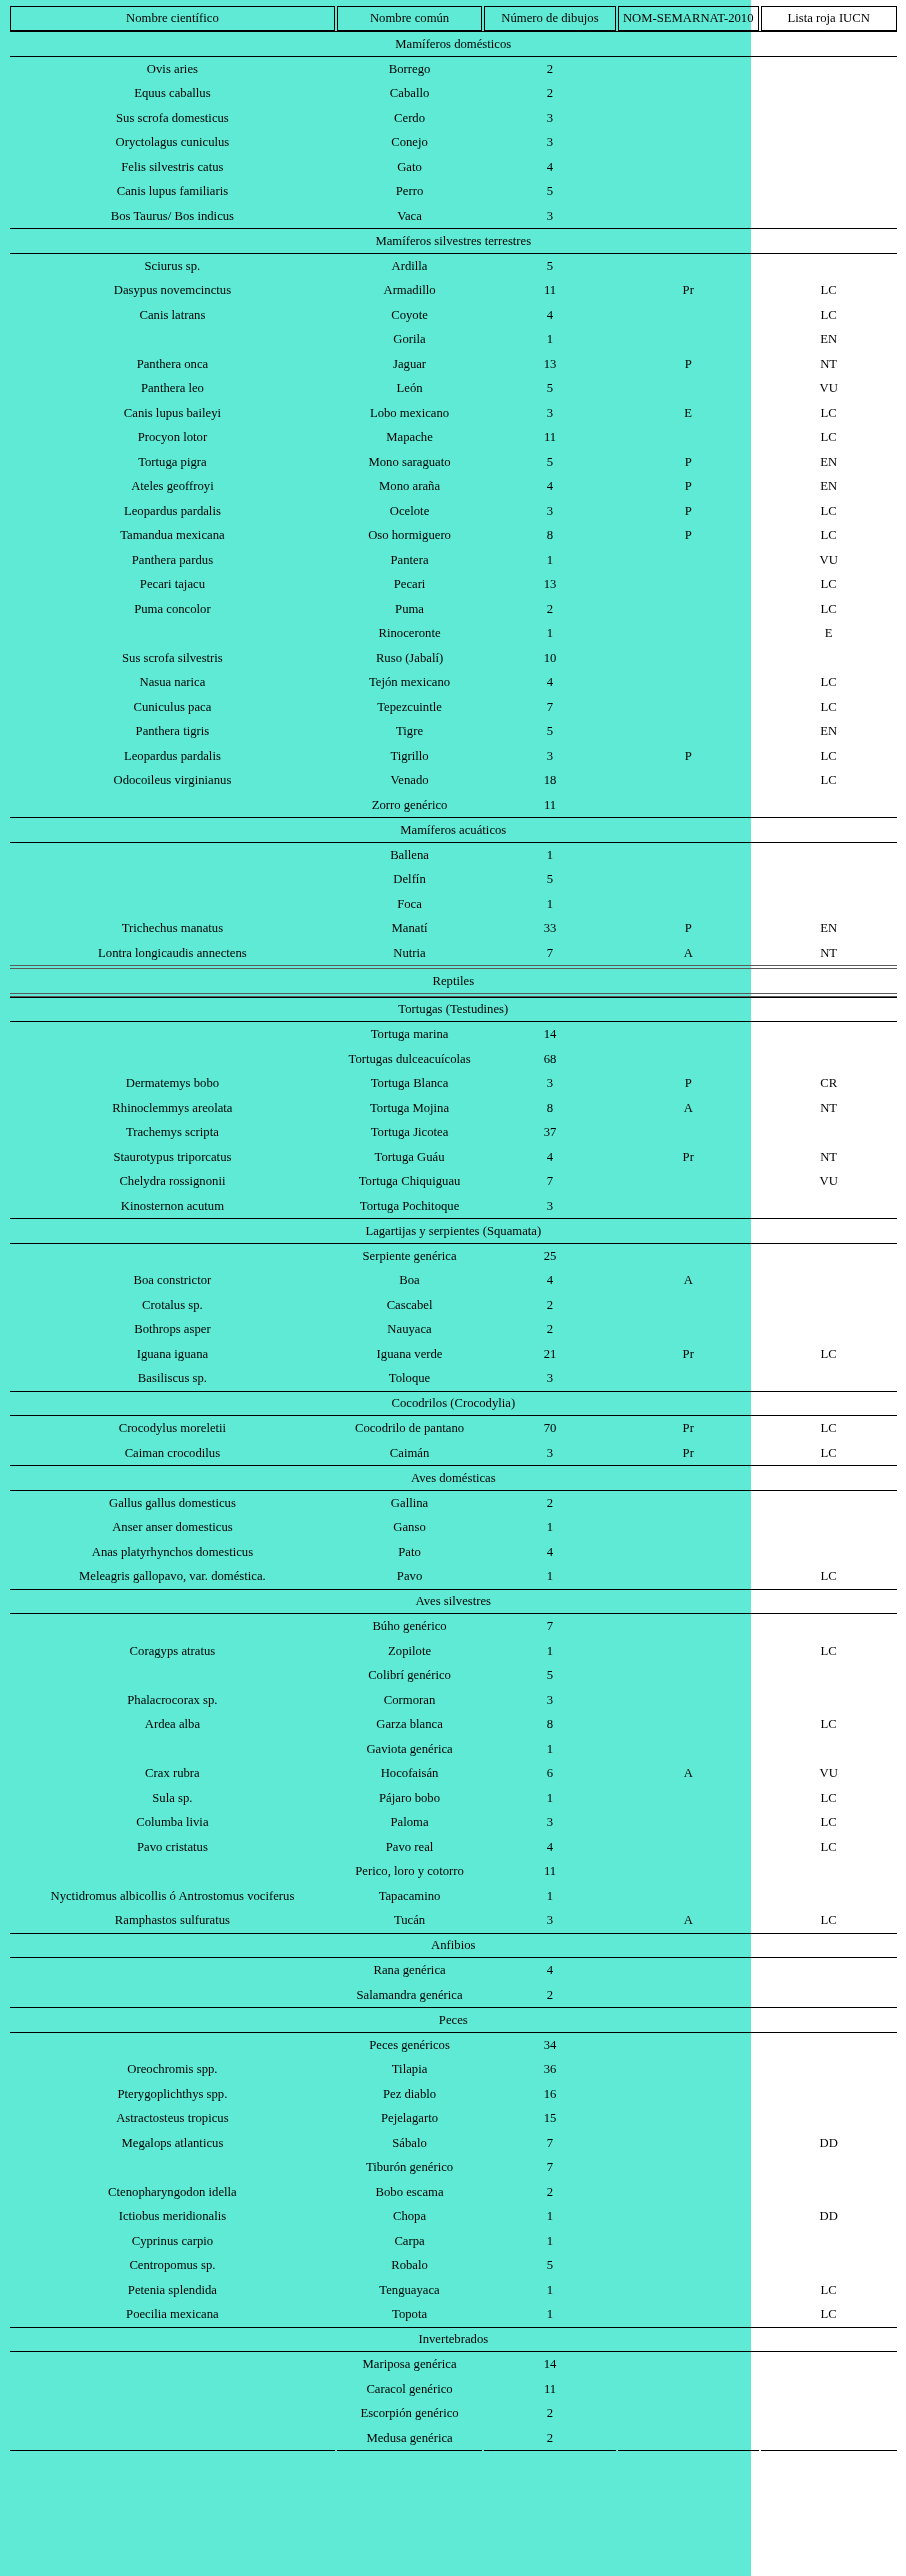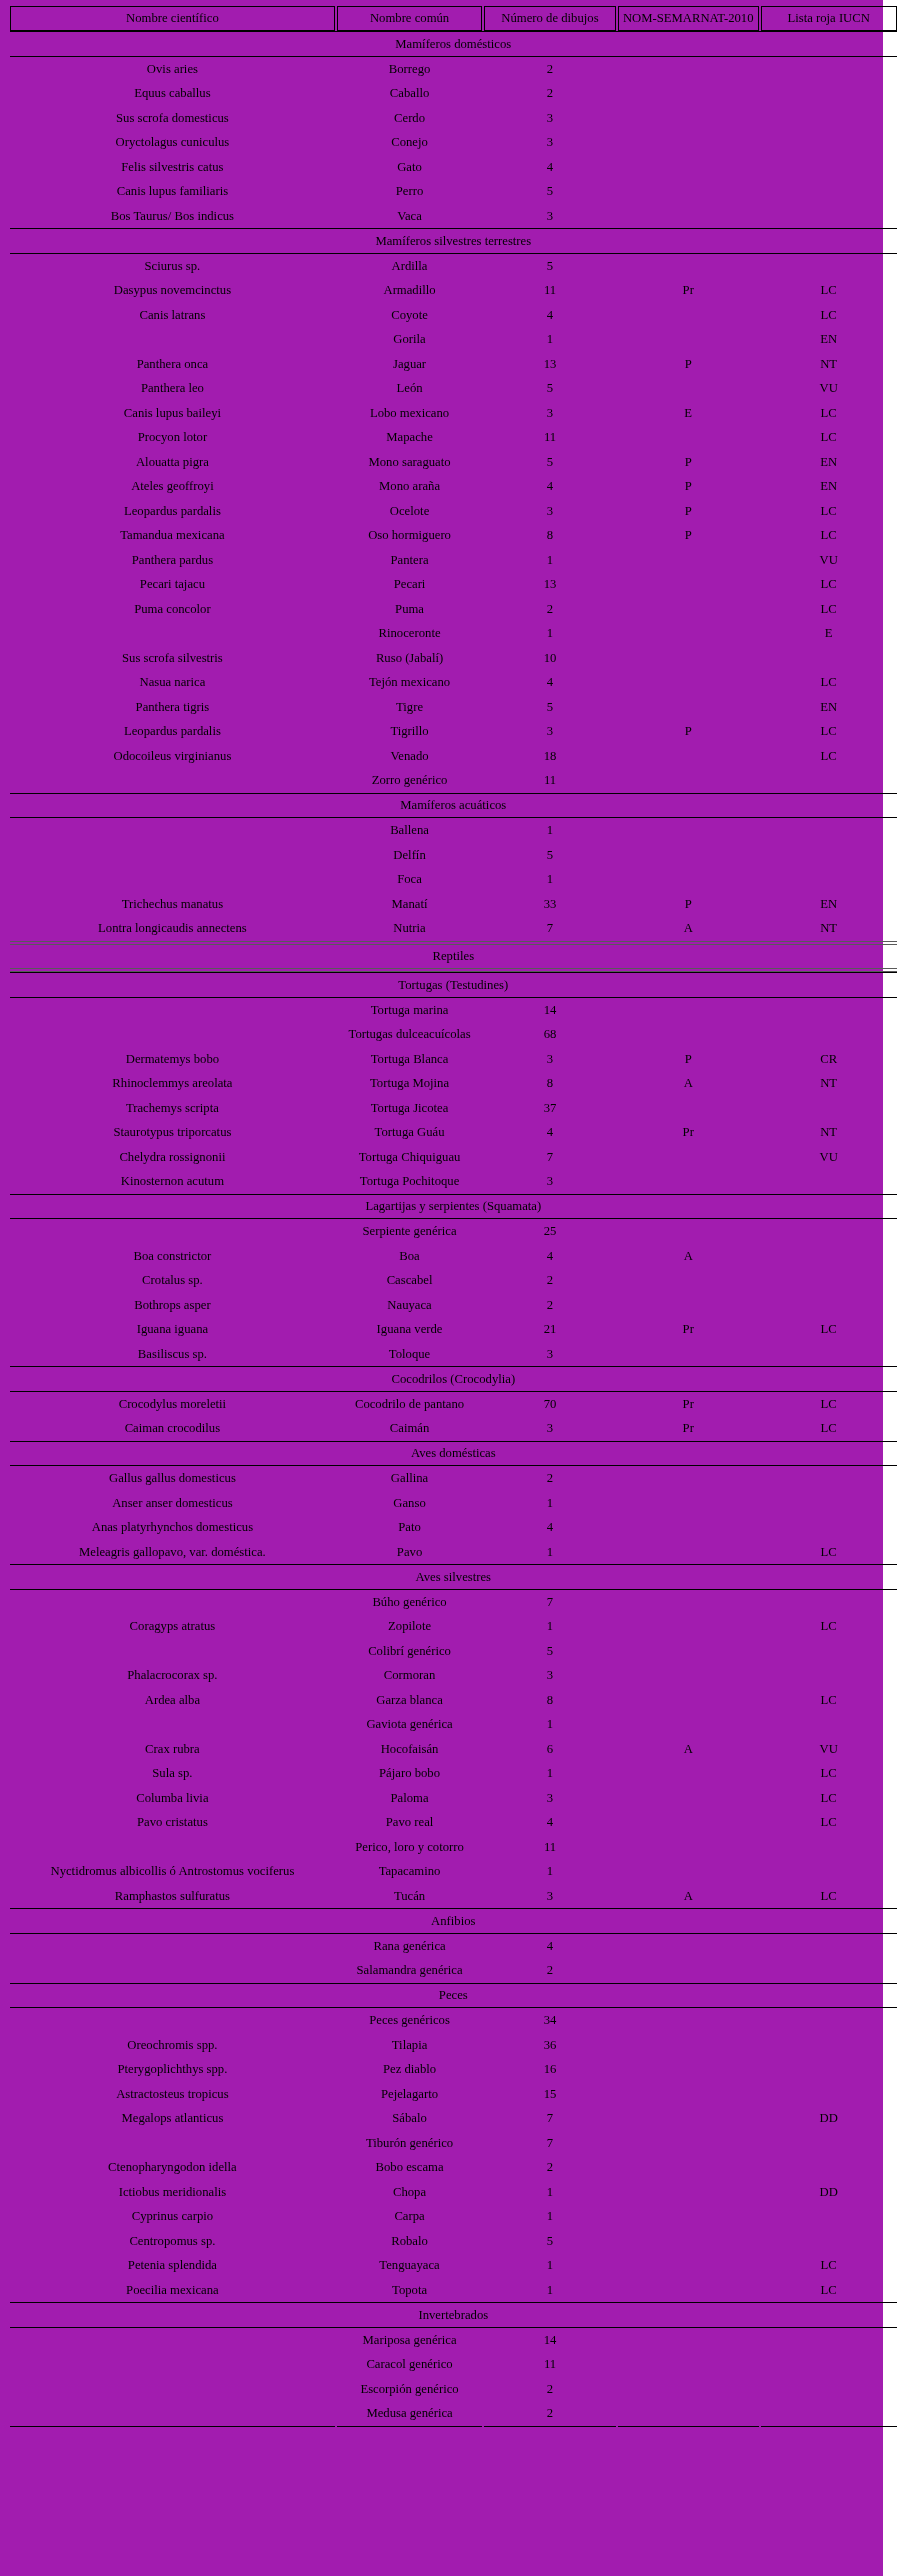--- a/index.html
+++ b/index.html
@@ -3,25 +3,25 @@
 <meta charset="utf-8">
 <style>
   html, body {
     margin: 0;
     padding: 0;
     background: #ffffff;
     font-family: "Liberation Serif", "DejaVu Serif", serif;
     color: #000000;
   }
   .page {
-    width: 883px;
+    width: 751px;
     min-height: 2576px;
     box-sizing: border-box;
     padding: 5.9px 7.8px;
-    background: #a21caf;
+    background: #5eead4;
   }
   table.species {
     width: 891px;
     border-collapse: separate;
     border-spacing: 2px 0;
     font-size: 12.7px;
     table-layout: fixed;
   }
   table.species th {
     font-weight: normal;
@@ -181,21 +181,21 @@
           <td>LC</td>
         </tr>
         <tr>
           <td>Procyon lotor</td>
           <td>Mapache</td>
           <td>11</td>
           <td></td>
           <td>LC</td>
         </tr>
         <tr>
-          <td>Alouatta pigra</td>
+          <td>Tortuga pigra</td>
           <td>Mono saraguato</td>
           <td>5</td>
           <td>P</td>
           <td>EN</td>
         </tr>
         <tr>
           <td>Ateles geoffroyi</td>
           <td>Mono araña</td>
           <td>4</td>
           <td>P</td>
@@ -247,20 +247,27 @@
           <td>Sus scrofa silvestris</td>
           <td>Ruso (Jabalí)</td>
           <td>10</td>
           <td></td>
           <td></td>
         </tr>
         <tr>
           <td>Nasua narica</td>
           <td>Tejón mexicano</td>
           <td>4</td>
+          <td></td>
+          <td>LC</td>
+        </tr>
+        <tr>
+          <td>Cuniculus paca</td>
+          <td>Tepezcuintle</td>
+          <td>7</td>
           <td></td>
           <td>LC</td>
         </tr>
         <tr>
           <td>Panthera tigris</td>
           <td>Tigre</td>
           <td>5</td>
           <td></td>
           <td>EN</td>
         </tr>

